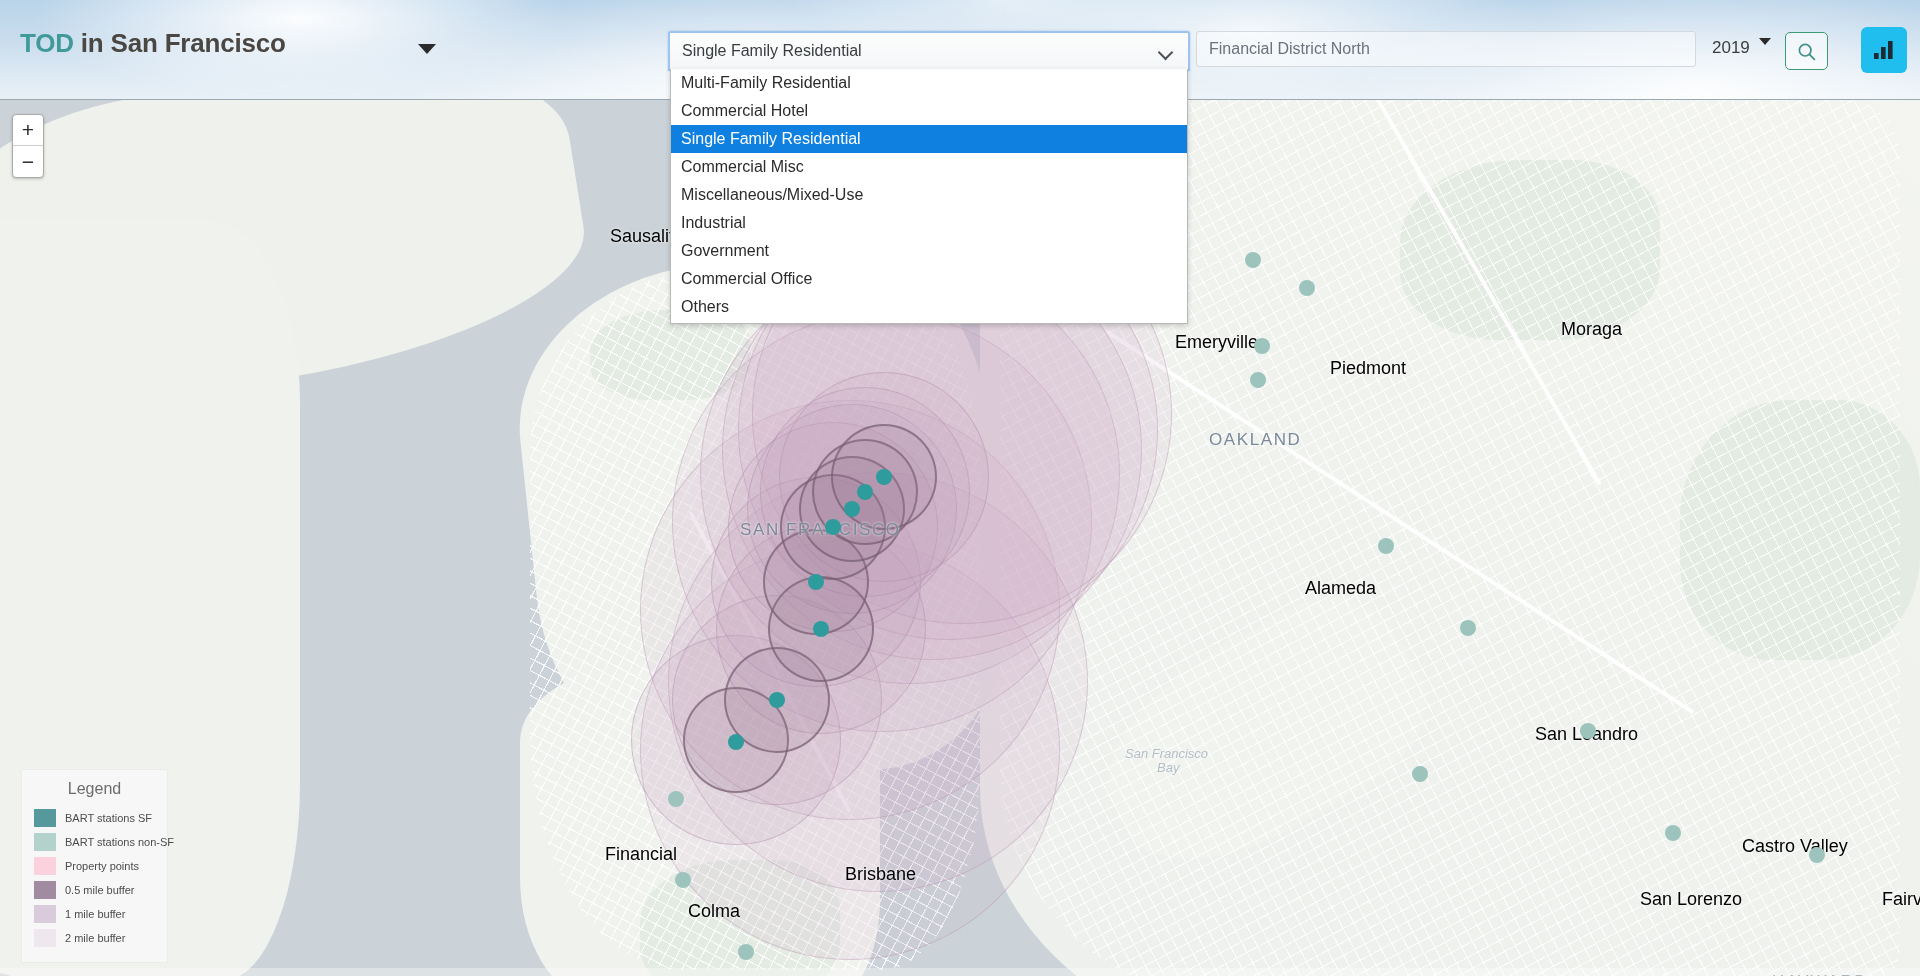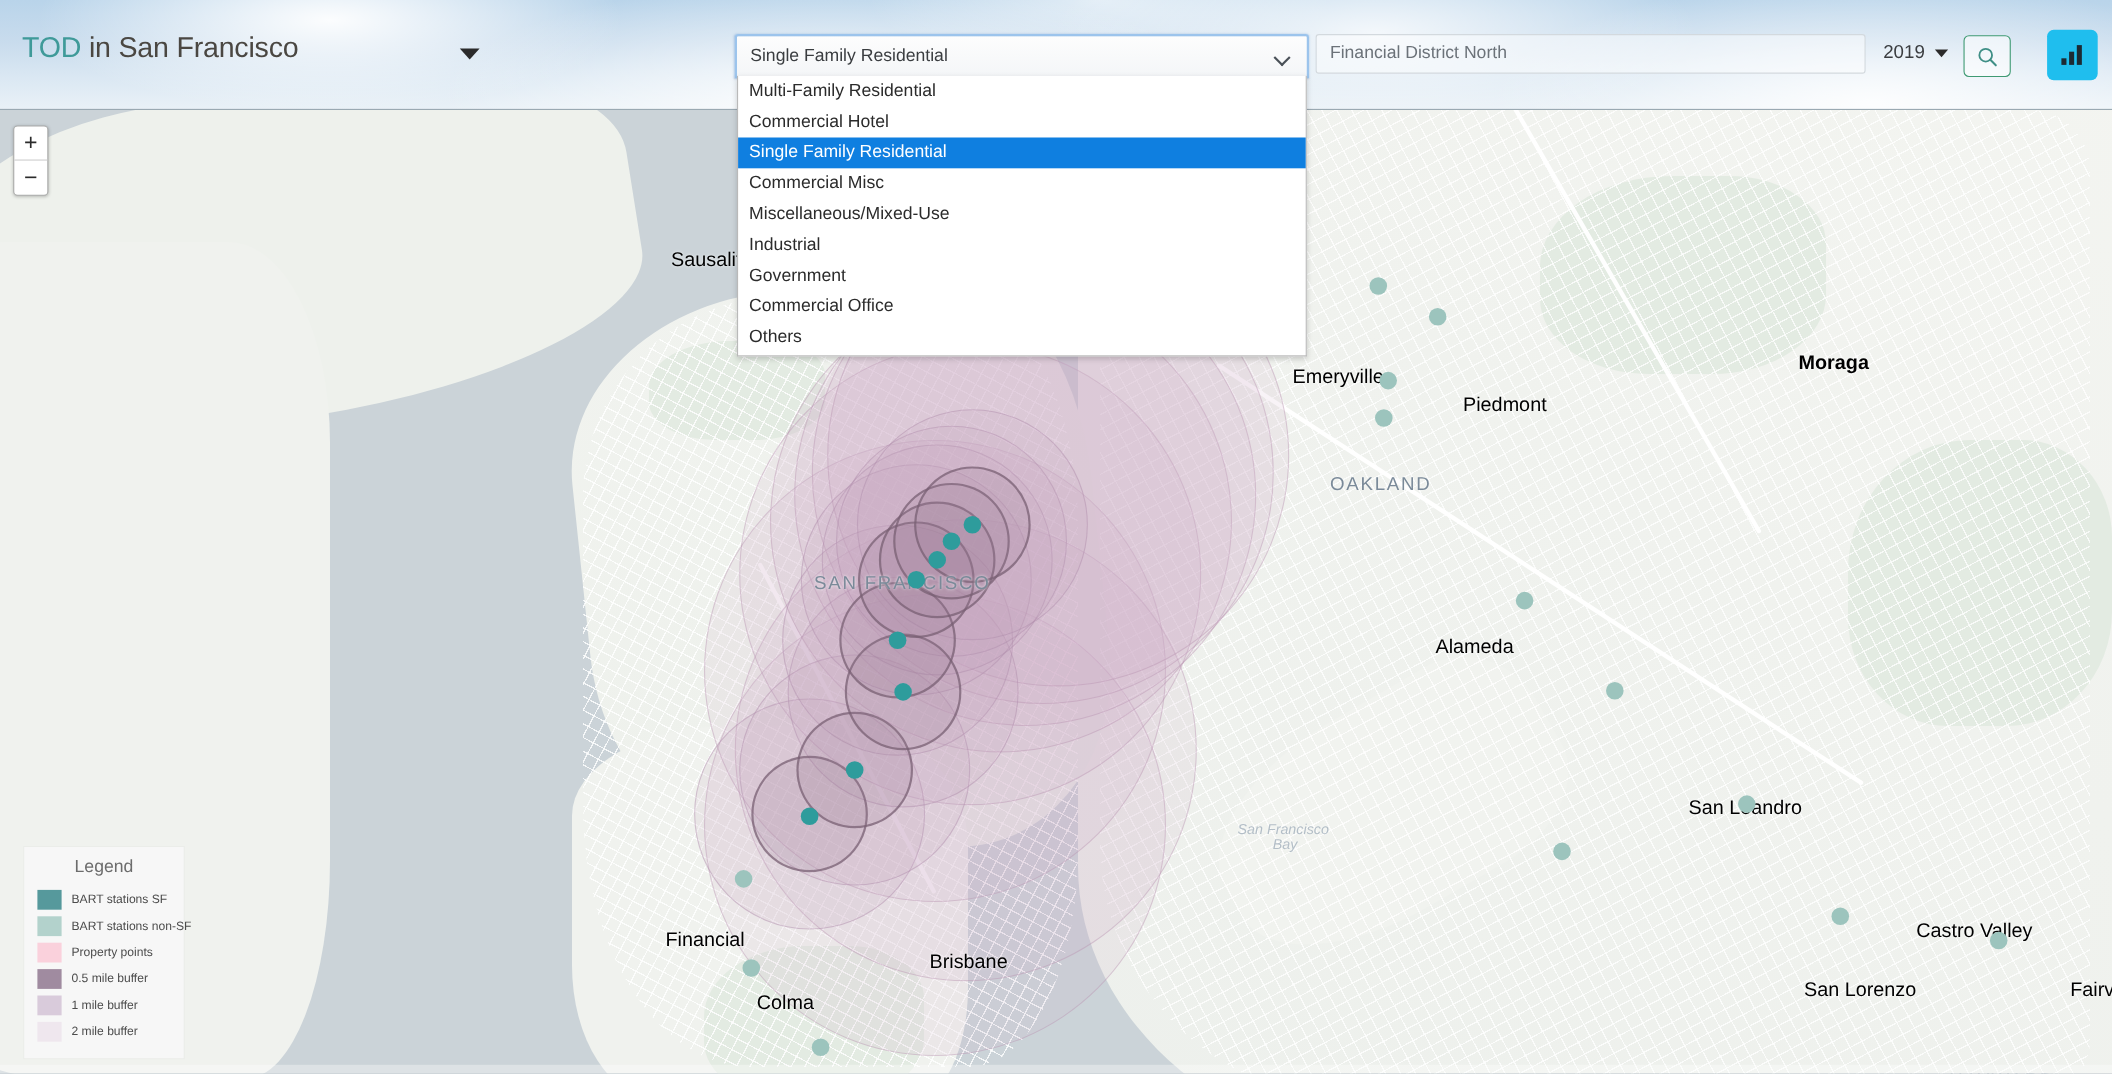--- a/index.html
+++ b/index.html
@@ -19,21 +19,21 @@
       radial-gradient(ellipse 500px 150px at 760px 90px, rgba(255,255,255,0.85), rgba(255,255,255,0) 72%),
       radial-gradient(ellipse 420px 130px at 1250px 30px, rgba(255,255,255,0.8), rgba(255,255,255,0) 70%),
       radial-gradient(ellipse 480px 160px at 1700px 95px, rgba(255,255,255,0.9), rgba(255,255,255,0) 72%),
       radial-gradient(ellipse 300px 90px at 1000px 0px, rgba(255,255,255,0.6), rgba(255,255,255,0) 70%),
       linear-gradient(to bottom, #b9d4ea 0%, #c9dced 40%, #dbe8f3 72%, #e9f1f7 100%);
     border-bottom: 1px solid #9aa9b2;
     z-index: 50;
   }
   #title-wrap {
     position: absolute; left: 20px; top: 28px;
-    font-size: 26px; font-weight: normal; letter-spacing: -0.2px;
+    font-size: 26px; font-weight: bold; letter-spacing: -0.2px;
     white-space: nowrap;
   }
   .t-tod { color: #3f9a99; }
   .t-rest { color: #4a4742; }
   #title-caret {
     position: absolute; left: 418px; top: 44px;
     width: 0; height: 0;
     border-left: 9px solid transparent;
     border-right: 9px solid transparent;
     border-top: 10px solid #2b2b2b;
@@ -91,21 +91,21 @@
     font-family: "Liberation Sans", sans-serif;
     font-size: 16px; color: #6b7279;
     padding: 0 12px;
     outline: none;
   }
   #district-input::placeholder { color: #6b7279; opacity: 1; }
 
   
   #year-picker {
     position: absolute; left: 1712px; top: 38px;
-    display: flex; align-items: center; gap: 9px;
+    display: flex; align-items: flex-start; gap: 9px;
     font-size: 17px; color: #3a3d40; cursor: pointer;
   }
   #year-caret {
     width: 0; height: 0;
     border-left: 6px solid transparent;
     border-right: 6px solid transparent;
     border-top: 7px solid #2b2b2b;
   }
 
   
@@ -305,21 +305,21 @@
     <div class="buf buf05" style="left:768px;top:476px;width:106px;height:106px;"></div>
     <div class="buf buf05" style="left:763px;top:429px;width:106px;height:106px;"></div>
     <div class="buf buf05" style="left:780px;top:374px;width:106px;height:106px;"></div>
     <div class="buf buf05" style="left:799px;top:356px;width:106px;height:106px;"></div>
     <div class="buf buf05" style="left:812px;top:339px;width:106px;height:106px;"></div>
     <div class="buf buf05" style="left:831px;top:324px;width:106px;height:106px;"></div>
 
     <div id="map-labels">
         <div class="map-label " style="left: 610px; top: 126px;">Sausalito</div>
         <div class="map-label big" style="left: 740px; top: 420px;">SAN FRANCISCO</div>
-        <div class="map-label " style="left: 1635px; top: 219px; font-weight: bold;">Moraga</div>
+        <div class="map-label " style="left: 1561px; top: 219px;">Moraga</div>
         <div class="map-label " style="left: 1330px; top: 258px;">Piedmont</div>
         <div class="map-label " style="left: 1175px; top: 232px;">Emeryville</div>
         <div class="map-label big" style="left: 1209px; top: 330px;">OAKLAND</div>
         <div class="map-label " style="left: 1305px; top: 478px;">Alameda</div>
         <div class="map-label bay" style="left: 1125px; top: 646px;">San Francisco</div>
         <div class="map-label bay" style="left: 1157px; top: 660px;">Bay</div>
         <div class="map-label " style="left: 1535px; top: 624px;">San Leandro</div>
         <div class="map-label " style="left: 1742px; top: 736px;">Castro Valley</div>
         <div class="map-label " style="left: 1640px; top: 789px;">San Lorenzo</div>
         <div class="map-label big" style="left: 1772px; top: 828px; margin-top: 44px;">HAYWARD</div>

